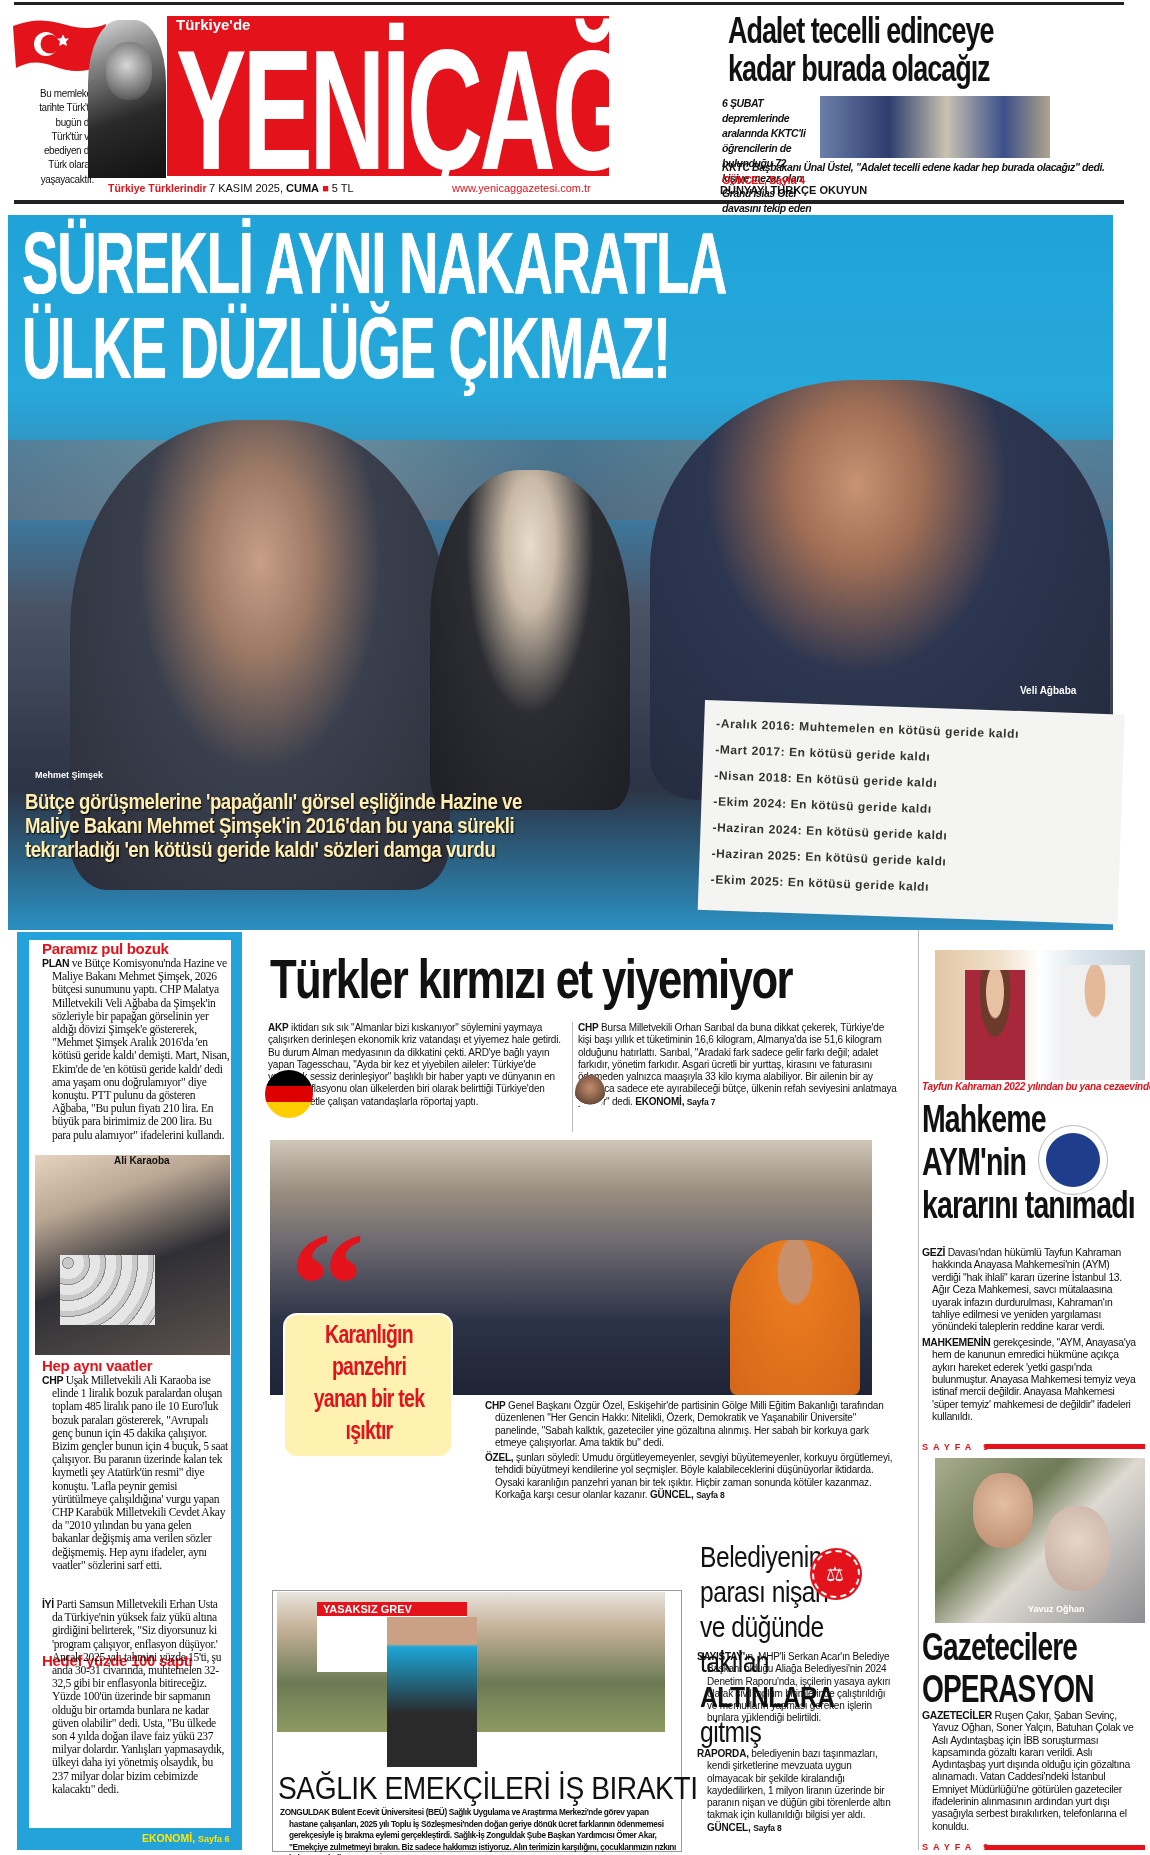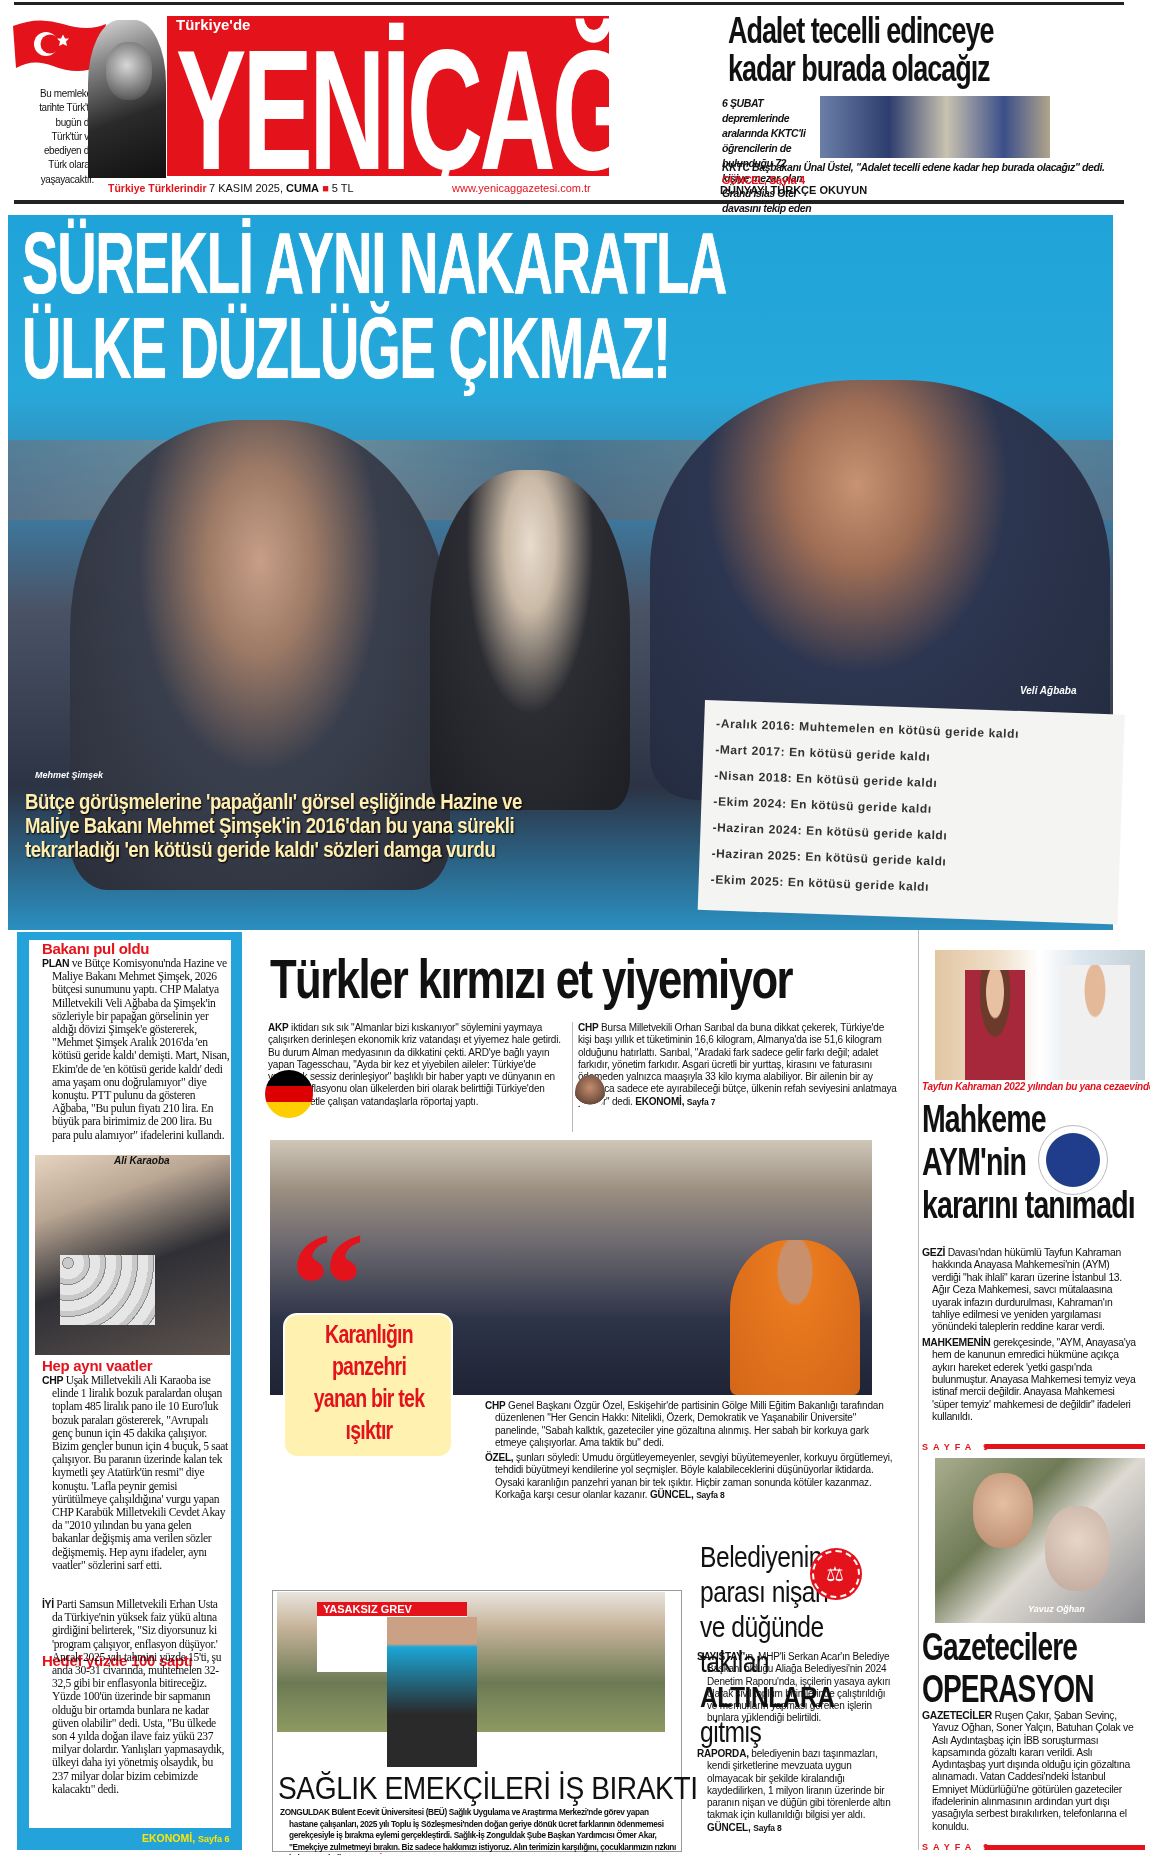--- a/index.html
+++ b/index.html
@@ -21,21 +21,21 @@
 .topstory-text2{left:722px;top:161px;width:420px;font-size:10.5px;line-height:13px;font-weight:700;font-style:italic;letter-spacing:-.4px}
 .topstory-photo{left:820px;top:96px;width:230px;height:62px;background:linear-gradient(90deg,#6b7ea8,#2d3d6e 30%,#c9c2b0 55%,#3b4f8a 80%,#b0a48b)}
 .hero{left:8px;top:215px;width:1105px;height:715px;background:linear-gradient(180deg,#1fa3d8 0%,#27a8da 25%,#3a7fa7 40%,#4a5366 55%,#2c3344 80%,#2b8fc0 100%)}
 .hero-head{left:22px;top:220px;width:1090px;color:#fff;font-weight:900;font-size:88px;line-height:85px;letter-spacing:-2px;transform:scaleX(.62);transform-origin:left top;white-space:nowrap;text-shadow:0 0 1px #fff}
 .person-l{left:70px;top:420px;width:380px;height:470px;background:radial-gradient(ellipse at 50% 30%,#c89f88 0%,#9d7a66 20%,#3a3f4d 45%,#2a2e3a 100%);border-radius:45% 45% 10% 10%}
 .person-c{left:430px;top:470px;width:200px;height:340px;background:radial-gradient(ellipse at 50% 22%,#e8dccf 0%,#c9b9a6 18%,#2c2d33 45%,#1e1f24 100%);border-radius:45% 45% 10% 10%}
 .person-r{left:650px;top:380px;width:460px;height:420px;background:radial-gradient(ellipse at 45% 25%,#c79373 0%,#a06e55 18%,#2d3650 42%,#232a3e 100%);border-radius:45% 45% 10% 10%}
 .crowd{left:8px;top:440px;width:1105px;height:80px;background:linear-gradient(90deg,#6a6f7c,#9a8f86,#57606f,#8a7f78,#667080);opacity:.6}
 .sign{left:705px;top:700px;width:420px;height:210px;background:#f4f4f2;transform:rotate(2deg);transform-origin:left top;padding:10px 12px;font-size:12px;line-height:26px;color:#333;font-weight:700;letter-spacing:.6px}
 .hero-cap{left:25px;top:790px;width:640px;color:#ffeeb0;font-weight:900;font-size:22px;line-height:24px;letter-spacing:-.6px;transform:scaleX(.85);transform-origin:left top;text-shadow:1px 1px 2px #000}
-.photo-label{color:#fff;font-size:10px;font-weight:700;font-style:italic}
+.photo-label{color:#fff;font-size:10px;font-weight:700;}
 .leftcol{left:17px;top:932px;width:225px;height:918px;background:#23a3da}
 .leftcol-inner{left:29px;top:940px;width:202px;height:888px;background:#fff}
 .sub-red{color:#e3121b;font-weight:900;font-size:15px;letter-spacing:-.3px}
 .serif{font-family:"Liberation Serif",serif;font-size:11.6px;line-height:13.2px;letter-spacing:-.35px}
 .lead{font-family:"Liberation Sans",sans-serif;font-weight:900;font-size:10.5px}
 .ind{text-indent:-10px;padding-left:10px}
 .karaoba-photo{left:35px;top:1155px;width:195px;height:200px;background:linear-gradient(160deg,#e6d4c0 0%,#b8a592 25%,#2f2f35 55%,#5d534e 100%)}
 .karaoba-photo .board{position:absolute;left:25px;top:100px;width:95px;height:70px;background:repeating-radial-gradient(circle at 8px 8px,#c9c9c9 0 5px,#8a8a8a 5px 6px,#e6e6e6 6px 16px)}
 .mid-head{left:270px;top:950px;width:640px;font-weight:900;font-size:56px;line-height:58px;letter-spacing:-2px;transform:scaleX(.78);transform-origin:left top;white-space:nowrap}
 .sans-sm{font-size:10px;line-height:12.3px;letter-spacing:-.2px}
@@ -133,21 +133,21 @@
 <div class="abs hero-head">
   <div>SÜREKLİ AYNI NAKARATLA</div>
     <div>ÜLKE DÜZLÜĞE ÇIKMAZ!</div>
 </div>
 <div class="abs photo-label" style="left:1020px;top:685px">Veli Ağbaba</div>
 <div class="abs photo-label" style="left:35px;top:770px;font-size:9px">Mehmet Şimşek</div>
 <div class="abs hero-cap">Bütçe görüşmelerine 'papağanlı' görsel eşliğinde Hazine ve Maliye Bakanı Mehmet Şimşek'in 2016'dan bu yana sürekli tekrarladığı 'en kötüsü geride kaldı' sözleri damga vurdu</div>
 
 <div class="abs leftcol"></div>
 <div class="abs leftcol-inner"></div>
-<div class="abs sub-red" style="left:42px;top:940px">Bakanı pul oldu</div>
+<div class="abs sub-red" style="left:42px;top:940px">Paramız pul bozuk</div>
 <div class="abs serif ind" style="left:42px;top:957px;width:188px">
   <span class="lead">PLAN</span> <span>ve Bütçe Komisyonu'nda Hazine ve Maliye Bakanı Mehmet Şimşek, 2026 bütçesi sunumunu yaptı. CHP Malatya Milletvekili Veli Ağbaba da Şimşek'in sözleriyle bir papağan görselinin yer aldığı dövizi Şimşek'e göstererek, "Mehmet Şimşek Aralık 2016'da 'en kötüsü geride kaldı' demişti. Mart, Nisan, Ekim'de de 'en kötüsü geride kaldı' dedi ama yaşam onu doğrulamıyor" diye konuştu. PTT pulunu da gösteren Ağbaba, "Bu pulun fiyatı 210 lira. En büyük para birimimiz de 200 lira. Bu para pulu alamıyor" ifadelerini kullandı.</span>
 </div>
 <div class="abs karaoba-photo">
     <div class="board"></div>
   </div>
 <div class="abs photo-label" style="left:114px;top:1155px;color:#111">Ali Karaoba</div>
 <div class="abs sub-red" style="left:42px;top:1357px">Hep aynı vaatler</div>
 <div class="abs serif ind" style="left:42px;top:1374px;width:188px">
   <span class="lead">CHP</span> <span>Uşak Milletvekili Ali Karaoba ise elinde 1 liralık bozuk paralardan oluşan toplam 485 liralık pano ile 10 Euro'luk bozuk paraları göstererek, "Avrupalı genç bunun için 45 dakika çalışıyor. Bizim gençler bunun için 4 buçuk, 5 saat çalışıyor. Bu paranın üzerinde kalan tek kıymetli şey Atatürk'ün resmi" diye konuştu. 'Lafla peynir gemisi yürütülmeye çalışıldığına' vurgu yapan CHP Karabük Milletvekili Cevdet Akay da "2010 yılından bu yana gelen bakanlar değişmiş ama verilen sözler değişmemiş. Hep aynı ifadeler, aynı vaatler" sözlerini sarf etti.</span>

